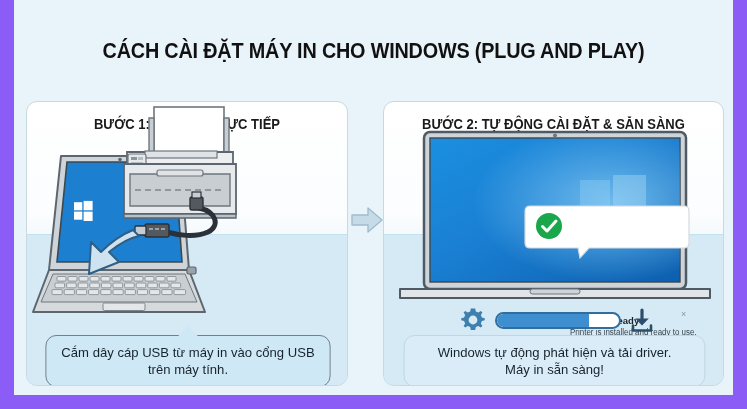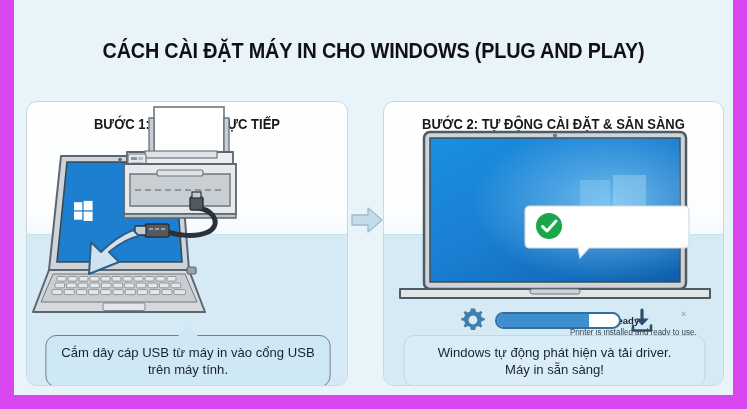--- a/index.html
+++ b/index.html
@@ -5,21 +5,21 @@
   * { box-sizing: border-box; margin: 0; padding: 0; }
   html, body {
     width: 747px; height: 409px;
     background: #ffffff;
     font-family: "Liberation Sans", sans-serif;
     overflow: hidden;
   }
   #infographic {
     position: relative;
     width: 747px; height: 409px;
-    background: #d946ef;
+    background: #8b5cf6;
   }
   
   .canvas-bg {
     position: absolute;
     left: 14px; top: 0px; right: 14px; bottom: 14px;
     background: #e9f4fa;
   }
 
   
   .title {

